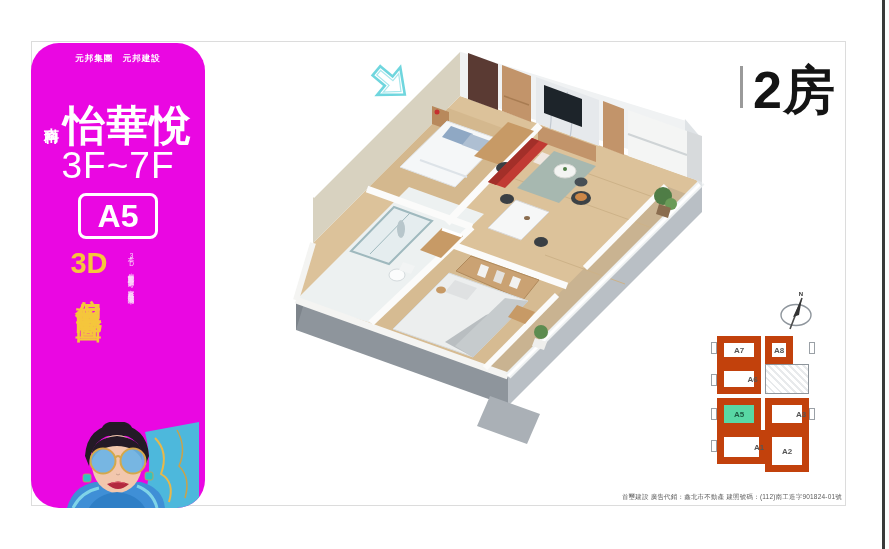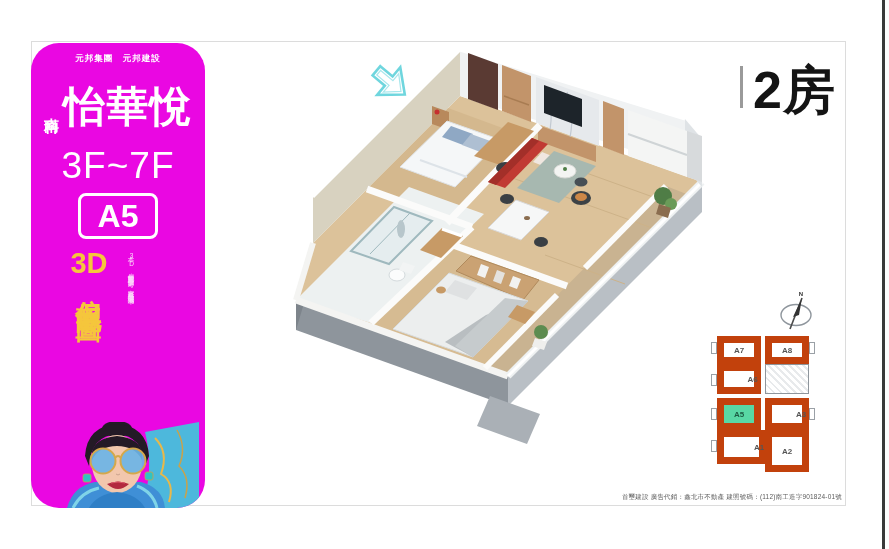--- a/index.html
+++ b/index.html
@@ -9,21 +9,21 @@
   .screen-edge{position:absolute;left:882px;top:0;width:3px;height:549px;background:#3a3a3a;}
   .flyer{position:absolute;left:31px;top:41px;width:815px;height:465px;border:1px solid #dcdcdc;background:#ffffff;}
 
   
   .sidebar{position:absolute;left:31px;top:43px;width:174px;height:465px;background:#EA07E2;overflow:hidden;border-radius:28px;}
   .corp-line{position:absolute;top:10px;left:0;width:100%;text-align:center;color:#ffffff;
              font-size:8.5px;font-weight:700;letter-spacing:1px;}
   .brand-row{position:absolute;top:36px;left:0;width:100%;display:flex;justify-content:center;align-items:center;color:#fff;}
   .brand-prefix{display:flex;flex-direction:column;font-size:15px;font-weight:700;line-height:1.05;margin-right:4px;
                 writing-mode:vertical-rl;text-orientation:upright;letter-spacing:1px;}
-  .brand-name{font-size:42px;font-weight:700;letter-spacing:1px;}
+  .brand-name{font-size:42px;font-weight:700;letter-spacing:1px;margin-top:19px;}
   .floors-label{position:absolute;top:102px;left:0;width:100%;text-align:center;color:#fff;
                 font-size:37px;font-weight:400;letter-spacing:1px;}
   .unit-badge{position:absolute;top:150px;left:50%;transform:translateX(-50%);width:80px;height:46px;
               border:3px solid #ffffff;border-radius:8px;color:#fff;font-size:32px;font-weight:700;
               text-align:center;line-height:41px;}
   .v-title{position:absolute;left:30px;top:206px;width:56px;text-align:center;color:#F5C63C;font-weight:700;}
   .v-title .prefix{display:block;font-size:29px;line-height:1.0;}
   .v-title .rest{display:inline-block;writing-mode:vertical-rl;text-orientation:upright;
                  font-size:26px;letter-spacing:5px;line-height:1;}
   .v-note{position:absolute;left:95px;top:208px;height:170px;writing-mode:vertical-rl;text-orientation:upright;
@@ -220,21 +220,21 @@
       </div>
     <div class="kbox" style="left:14px;top:34px;width:44px;height:30px;padding-left:27px;">
         <span>A6</span>
       </div>
     <div class="kbox hl" style="left:14px;top:68px;width:44px;height:32px;">
         <span>A5</span>
       </div>
     <div class="kbox" style="left:14px;top:100px;width:44px;height:34px;padding-left:35px;">
         <span>A1</span>
       </div>
-    <div class="kbox" style="left:62px;top:6px;width:44px;height:28px;">
+    <div class="kbox" style="left:62px;top:6px;width:28px;height:28px;">
         <span>A8</span>
       </div>
     <div class="kcore" style="left:62px;top:34px;width:44px;height:30px;"></div>
     <div class="kbox" style="left:62px;top:68px;width:44px;height:32px;padding-left:28px;">
         <span>A3</span>
       </div>
     <div class="kbox" style="left:62px;top:100px;width:44px;height:42px;">
         <span>A2</span>
       </div>
   </div>

